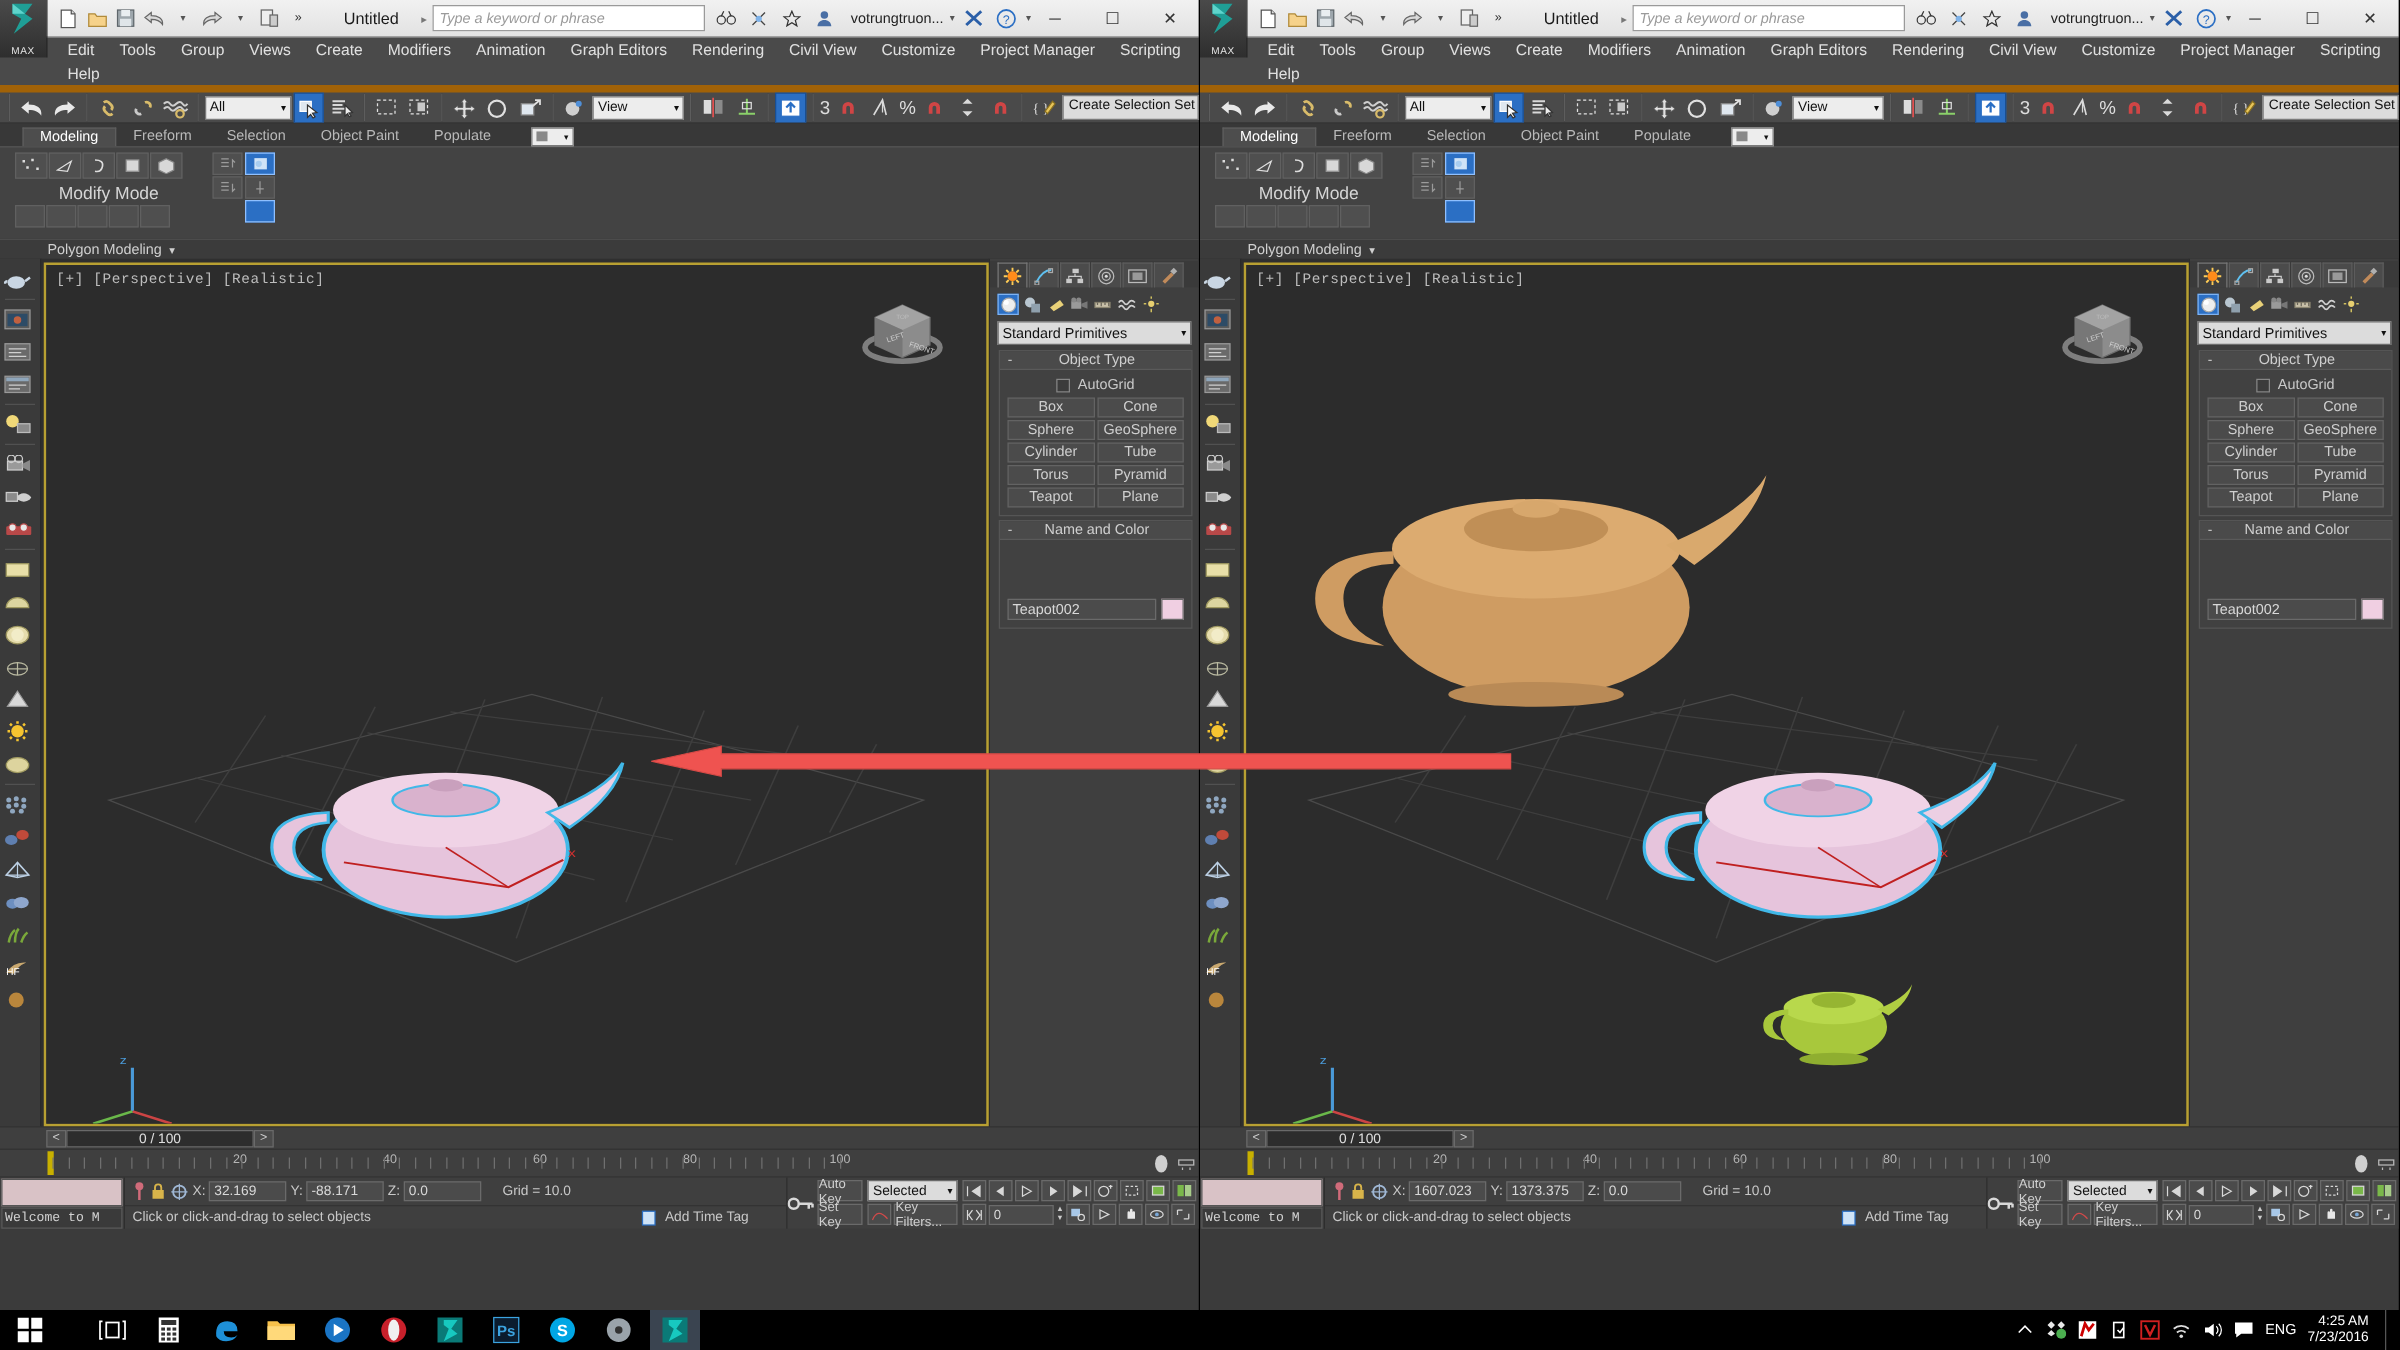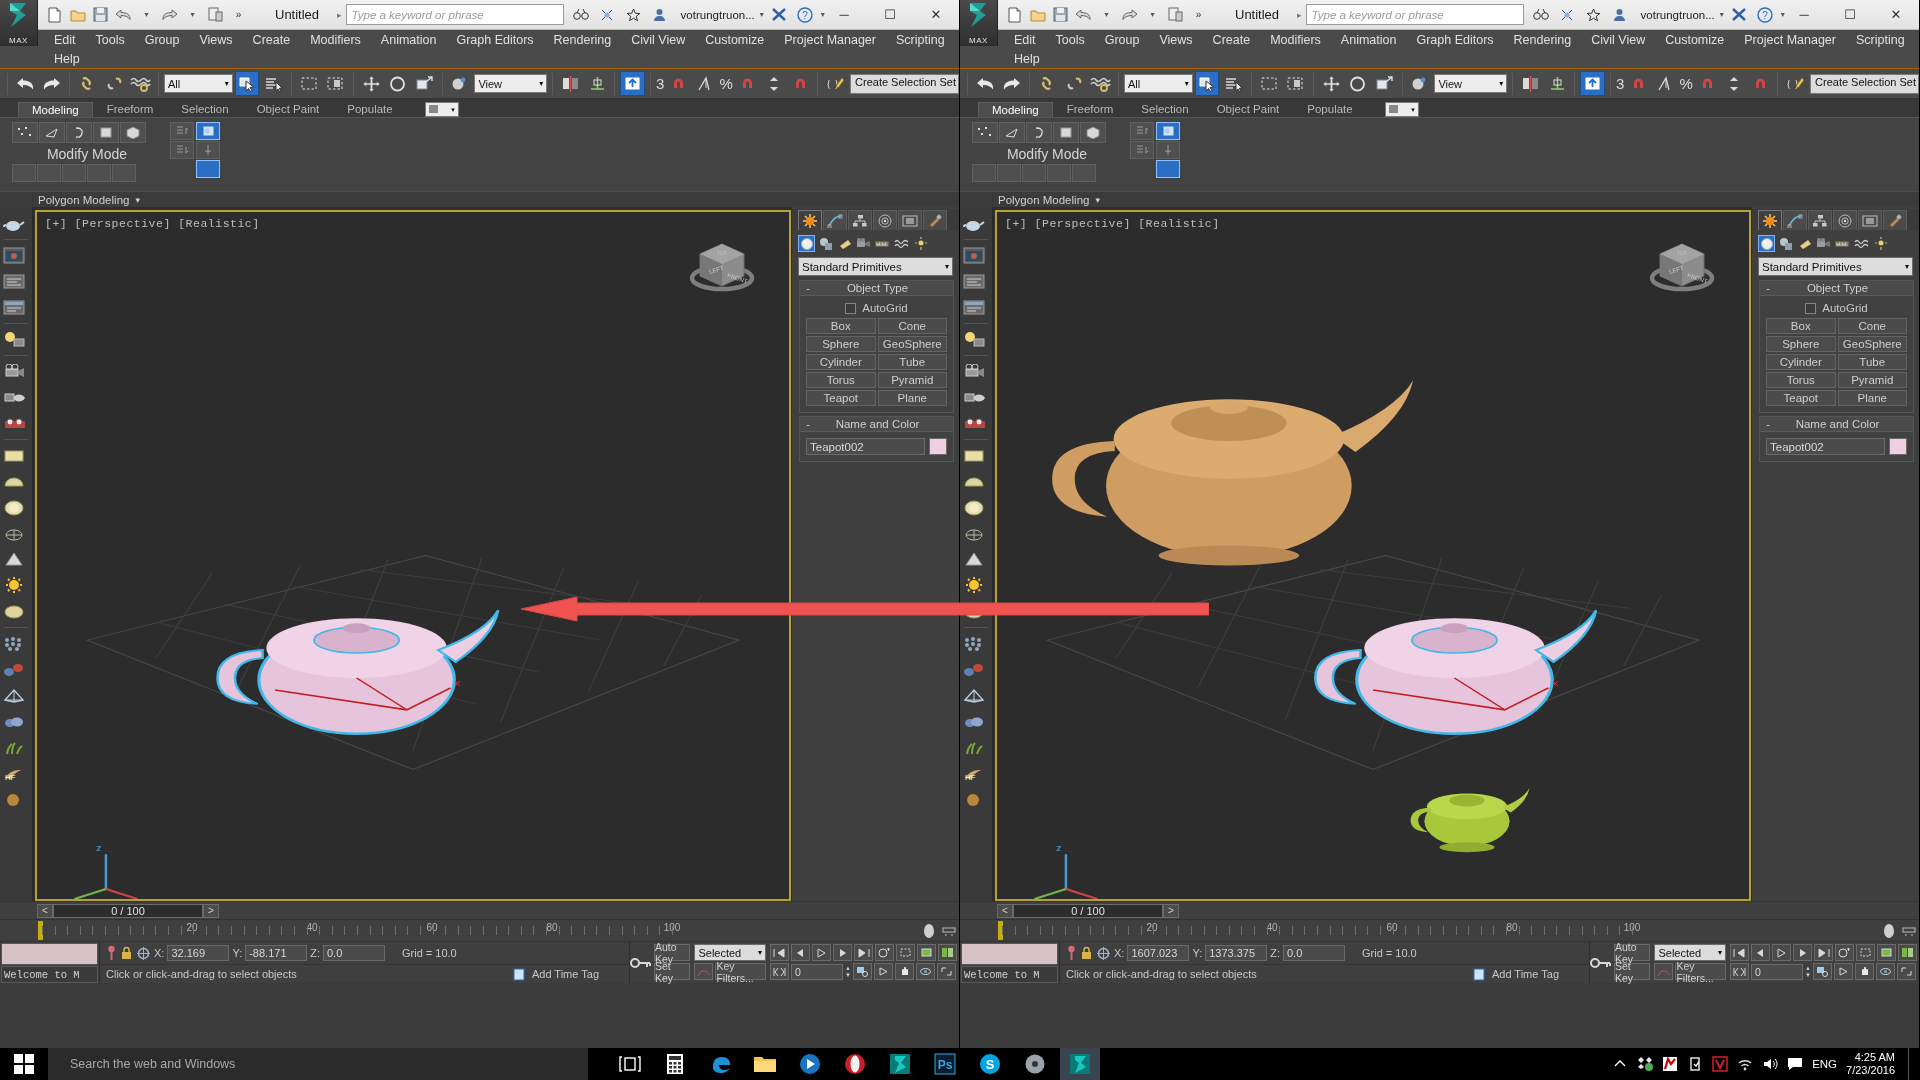--- a/index.html
+++ b/index.html
@@ -38,21 +38,21 @@
   .wbtn { width:46px; height:29px; display:flex; align-items:center; justify-content:center;
           font-size:13px; color:#333; }
 
   
   .menubar { background:#4a4a4a; padding-left:44px; min-height:33px;
              display:flex; flex-wrap:wrap; align-content:flex-start; }
   .menuitem { padding:2px 10px 1px 10px; font-size:12.5px; color:#e0e0e0; line-height:16px; }
   .menu-row2 { width:100%; }
 
   
-  .maintb { height:30px; background:#4a4a4a; border-top:1px solid #a16207;
+  .maintb { height:30px; background:#4a4a4a; border-top:6px solid #a16207;
             display:flex; align-items:center; padding-left:4px; gap:2px; overflow:hidden; }
   .tbsep { width:1px; height:22px; background:#2e2e2e; border-right:1px solid #5d5d5d; margin:0 3px; }
   .tbb { width:25px; height:25px; display:flex; align-items:center; justify-content:center;
          border:1px solid transparent; }
   .tbb.on { background:#2b6fc4; border-color:#1a4e90; }
   .tbsel { width:70px; height:19px; background:#ededed; border:1px solid #7a7a7a;
            font-size:11px; color:#111; display:flex; align-items:center; padding:0 3px;
            justify-content:space-between; }
   .tbsel.view { width:74px; }
   .cssbtn { height:20px; background:#dcdcdc; border:1px solid #7a7a7a; font-size:11px;
@@ -111,21 +111,21 @@
   .ro-minus { width:16px; text-align:center; font-size:11px; color:#cfcfcf; }
   .ro-title { flex:1; text-align:center; font-size:11.5px; color:#cfcfcf; padding-right:14px; }
   .ro-body { padding:4px 6px 2px 6px; }
   .chkrow { display:flex; align-items:center; justify-content:center; gap:6px; padding:2px 0 4px 0; }
   .chkbox { width:11px; height:11px; background:#3b3b3b; border:1px solid #868686; }
   .chkrow span { font-size:11.5px; color:#c9c9c9; }
   .btngrid { display:grid; grid-template-columns:1fr 1fr; gap:2px; }
   .objbtn { height:16px; background:#4b4b4b; border:1px solid #636363;
             font-size:11.5px; color:#cfcfcf; display:flex; align-items:center;
             justify-content:center; }
-  .namerow { display:flex; gap:4px; align-items:flex-start; padding:2px 0 0 0; }
+  .namerow { display:flex; gap:4px; align-items:flex-start; padding:2px 0 0 0;margin-top:41px; }
   .nameinput { flex:1; height:17px; background:#4b4b4b; border:1px solid #6a6a6a;
                font-size:11.5px; color:#d8d8d8; display:flex; align-items:center; padding-left:3px; }
   .swatch { width:18px; height:17px; border:1px solid #6a6a6a; }
 
   
   .timeslider { height:18px; background:#3f3f3f; display:flex; align-items:center;
                 padding:0 4px; border-top:1px solid #333; }
   .ts-btn { width:16px; height:14px; background:#4b4b4b; border:1px solid #6a6a6a;
             font-size:10px; color:#d0d0d0; display:flex; align-items:center; justify-content:center;}
   .ts-field { width:150px; height:14px; background:#2d2d2d; border:1px solid #6a6a6a;
@@ -2104,23 +2104,20 @@
 
   <div id="taskbar">
     <div class="startbtn">
       <svg width="20" height="20" viewBox="0 0 20 20">
           <rect x="0" y="0" width="9" height="9" fill="#fff"></rect>
           <rect x="11" y="0" width="9" height="9" fill="#fff"></rect>
           <rect x="0" y="11" width="9" height="9" fill="#fff"></rect>
           <rect x="11" y="11" width="9" height="9" fill="#fff"></rect>
         </svg>
     </div>
-    <div class="tb-search">
-      <span>Search the web and Windows</span>
-    </div>
     <div class="tb-apps">
       <div class="tb-app">
           <svg width="22" height="18" viewBox="0 0 22 18">
             <path d="M3 2H1v14h2M19 2h2v14h-2" stroke="#fff" fill="none" stroke-width="1.4"></path>
             <rect x="6" y="3" width="10" height="12" fill="none" stroke="#fff" stroke-width="1.4"></rect>
           </svg>
         </div>
       <div class="tb-app">
           <svg width="18" height="22" viewBox="0 0 18 22">
             <rect x="1" y="1" width="16" height="20" fill="#fff"></rect>

